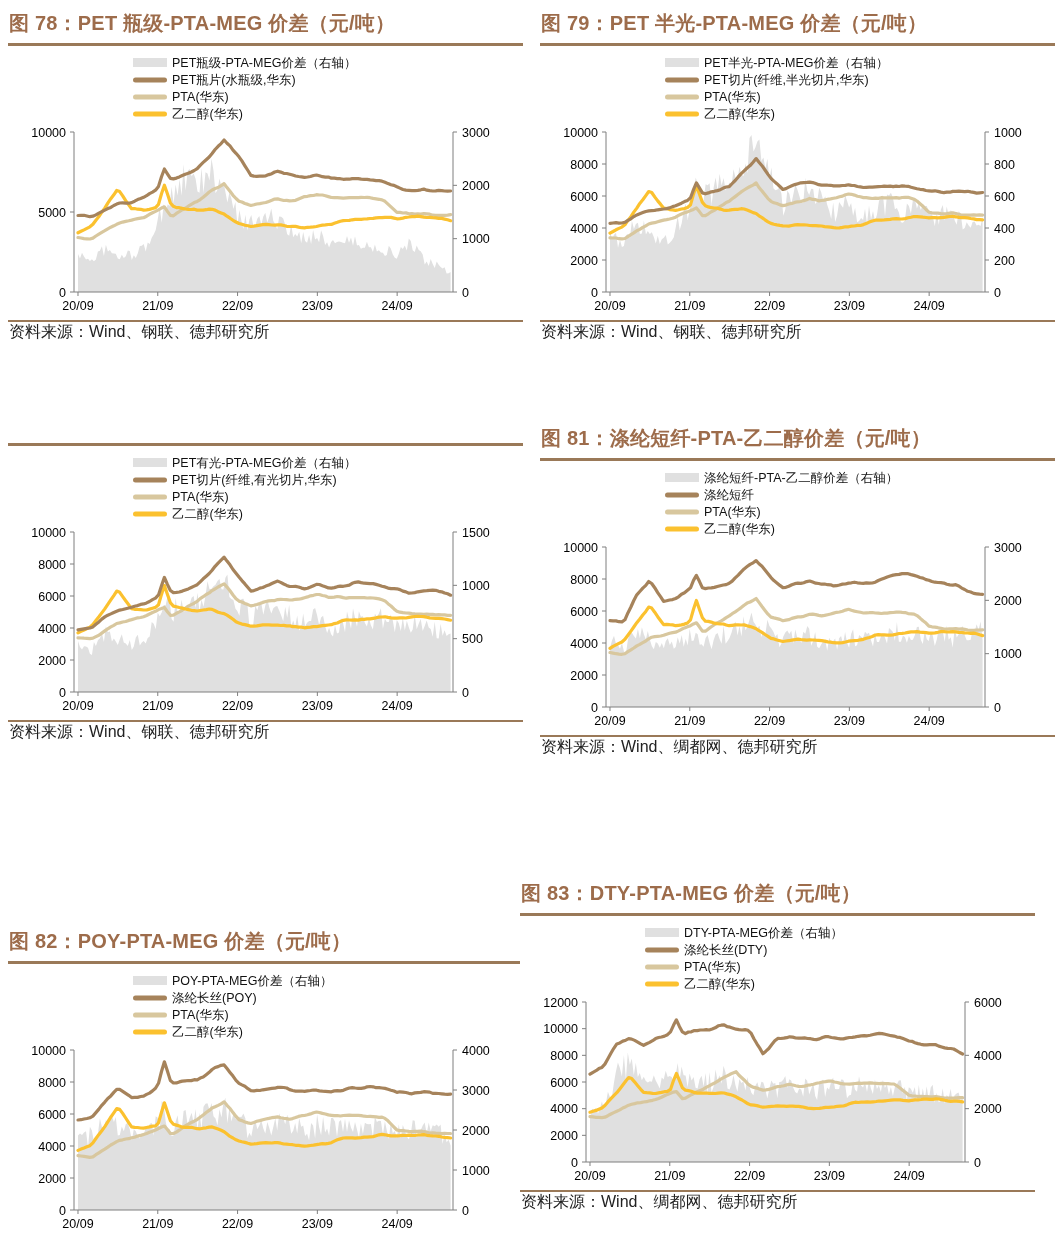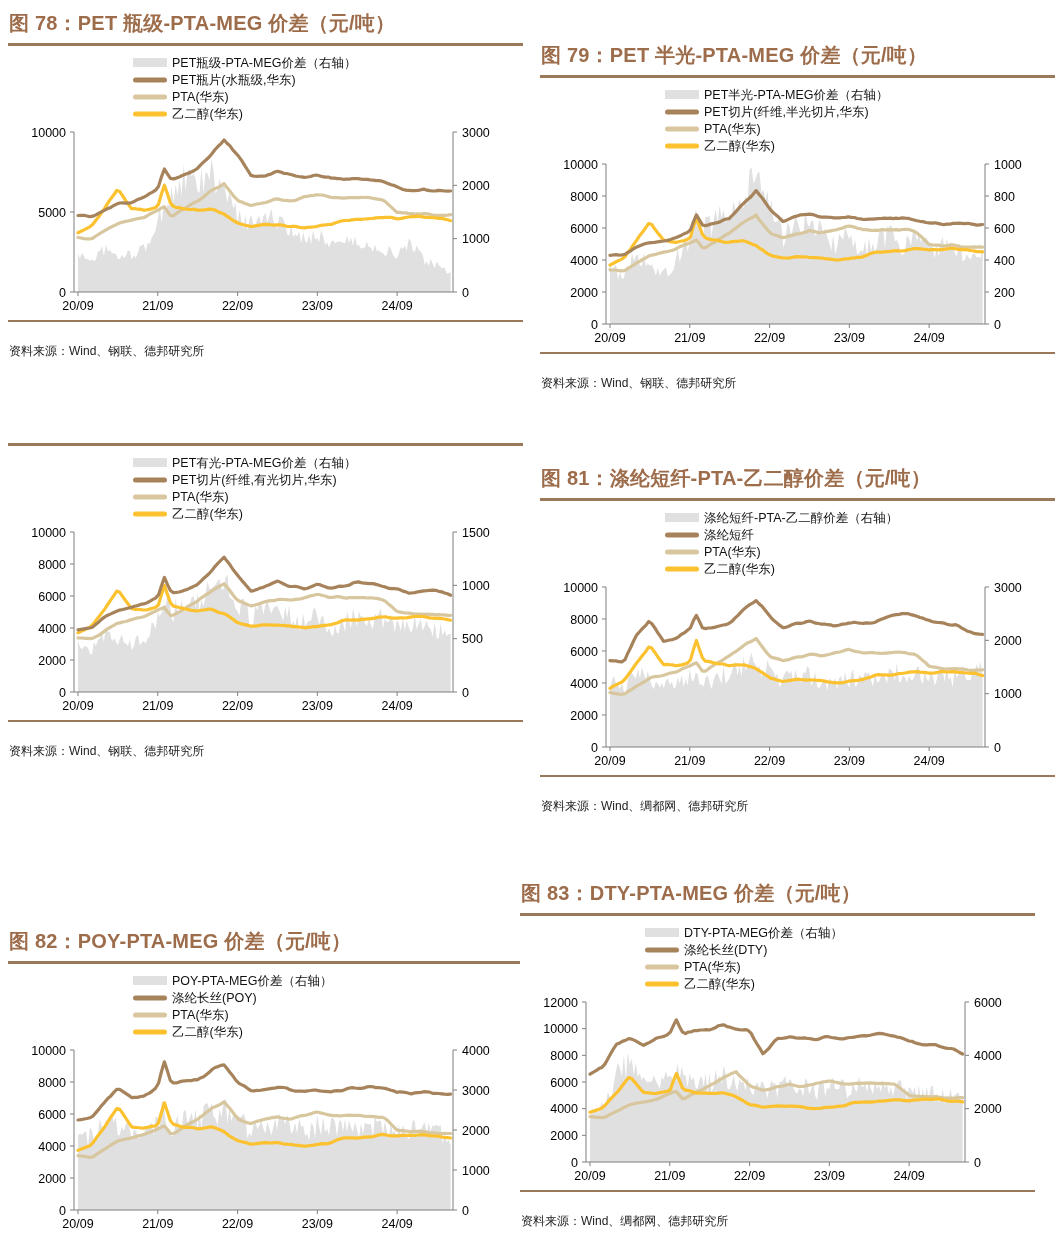--- a/index.html
+++ b/index.html
@@ -3,33 +3,33 @@
 <meta charset="utf-8">
 <style>
   html,body{margin:0;padding:0;}
   body{
     position:relative;
     width:1063px;height:1237px;
     background:#ffffff;
     font-family:"Liberation Sans",sans-serif;
   }
   .panel{position:absolute;width:515px;}
-  #p0{left:8px;top:8px;}   #p1{left:540px;top:8px;margin-top:32px;}
-  #p2{left:8px;top:443px;} #p3{left:540px;top:463px;}
+  #p0{left:8px;top:8px;}   #p1{left:540px;top:8px;}
+  #p2{left:8px;top:443px;} #p3{left:540px;top:423px;}
   #p4{left:8px;top:926px;} #p5{left:520px;top:878px;}
   .fig-title{
     font-size:20px;font-weight:bold;color:#9D6C4B;
     line-height:18px;padding:6px 0 11px 1px;
     letter-spacing:0.2px;white-space:nowrap;
   }
   .title-rule{height:3px;background:#9A7958;}
   svg.chart{display:block;margin-top:4px;background:#ffffff;}
   svg.chart text{font-family:"Liberation Sans",sans-serif;}
   .src-rule{height:2px;background:#9A7958;margin-top:2px;}
-  .fig-source{font-size:12px;color:#222222;padding:21px 2px 10px 1px;white-space:nowrap;}
+  .fig-source{font-size:16px;color:#222222;padding:0 2px 10px 1px;white-space:nowrap;}
 </style>
 </head>
 <body>
 
 <div class="panel" id="p0">
   <div class="fig-title">图 78：PET 瓶级-PTA-MEG 价差（元/吨）</div>
   <div class="title-rule"></div>
   <svg class="chart" width="515" height="268" viewBox="0 0 515 268">
       <rect x="125" y="8" width="34" height="9" fill="#e0e0e0"></rect>
       <text x="164" y="17" font-size="12.5" fill="#111">PET瓶级-PTA-MEG价差（右轴）</text>

